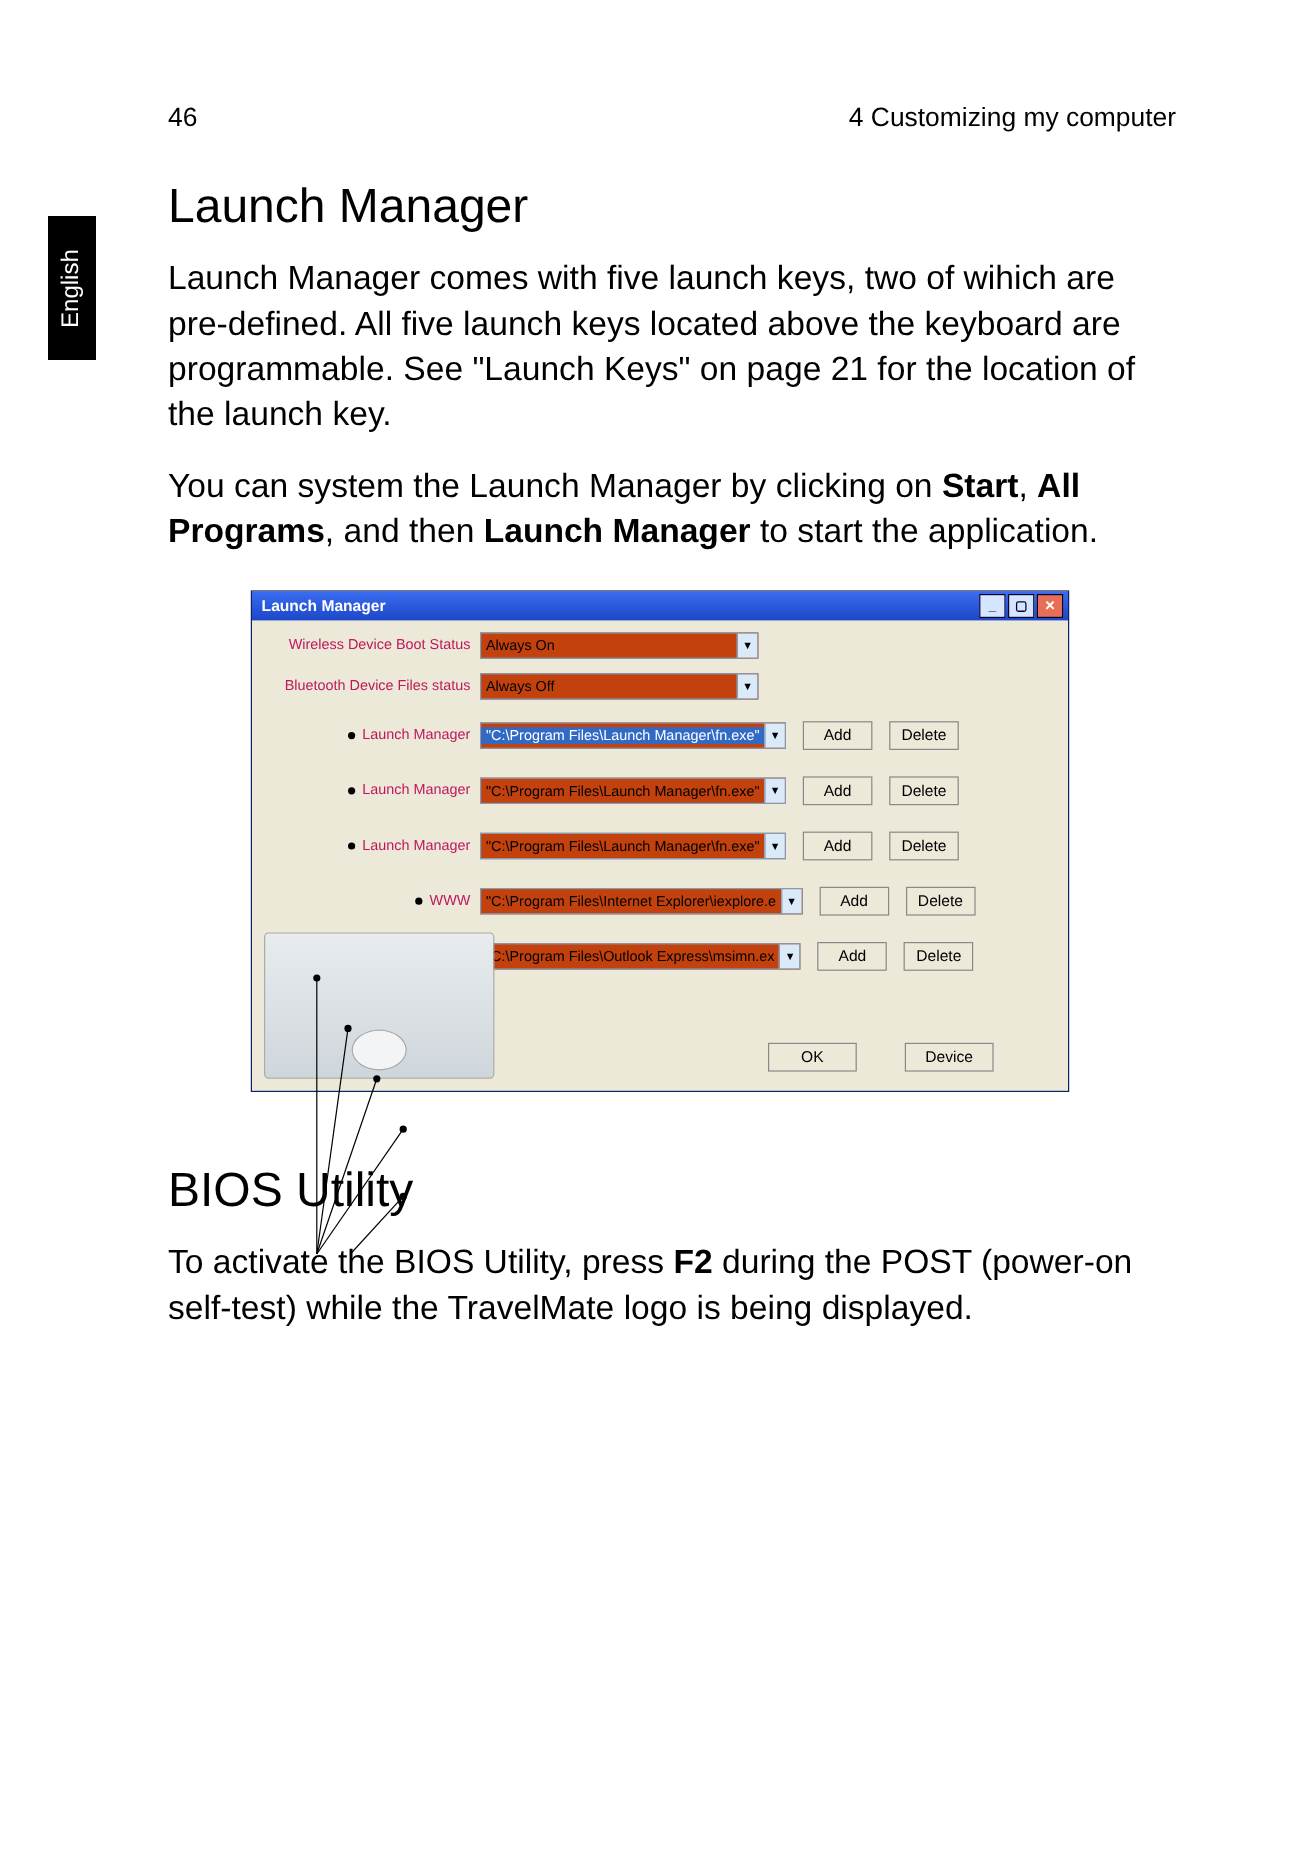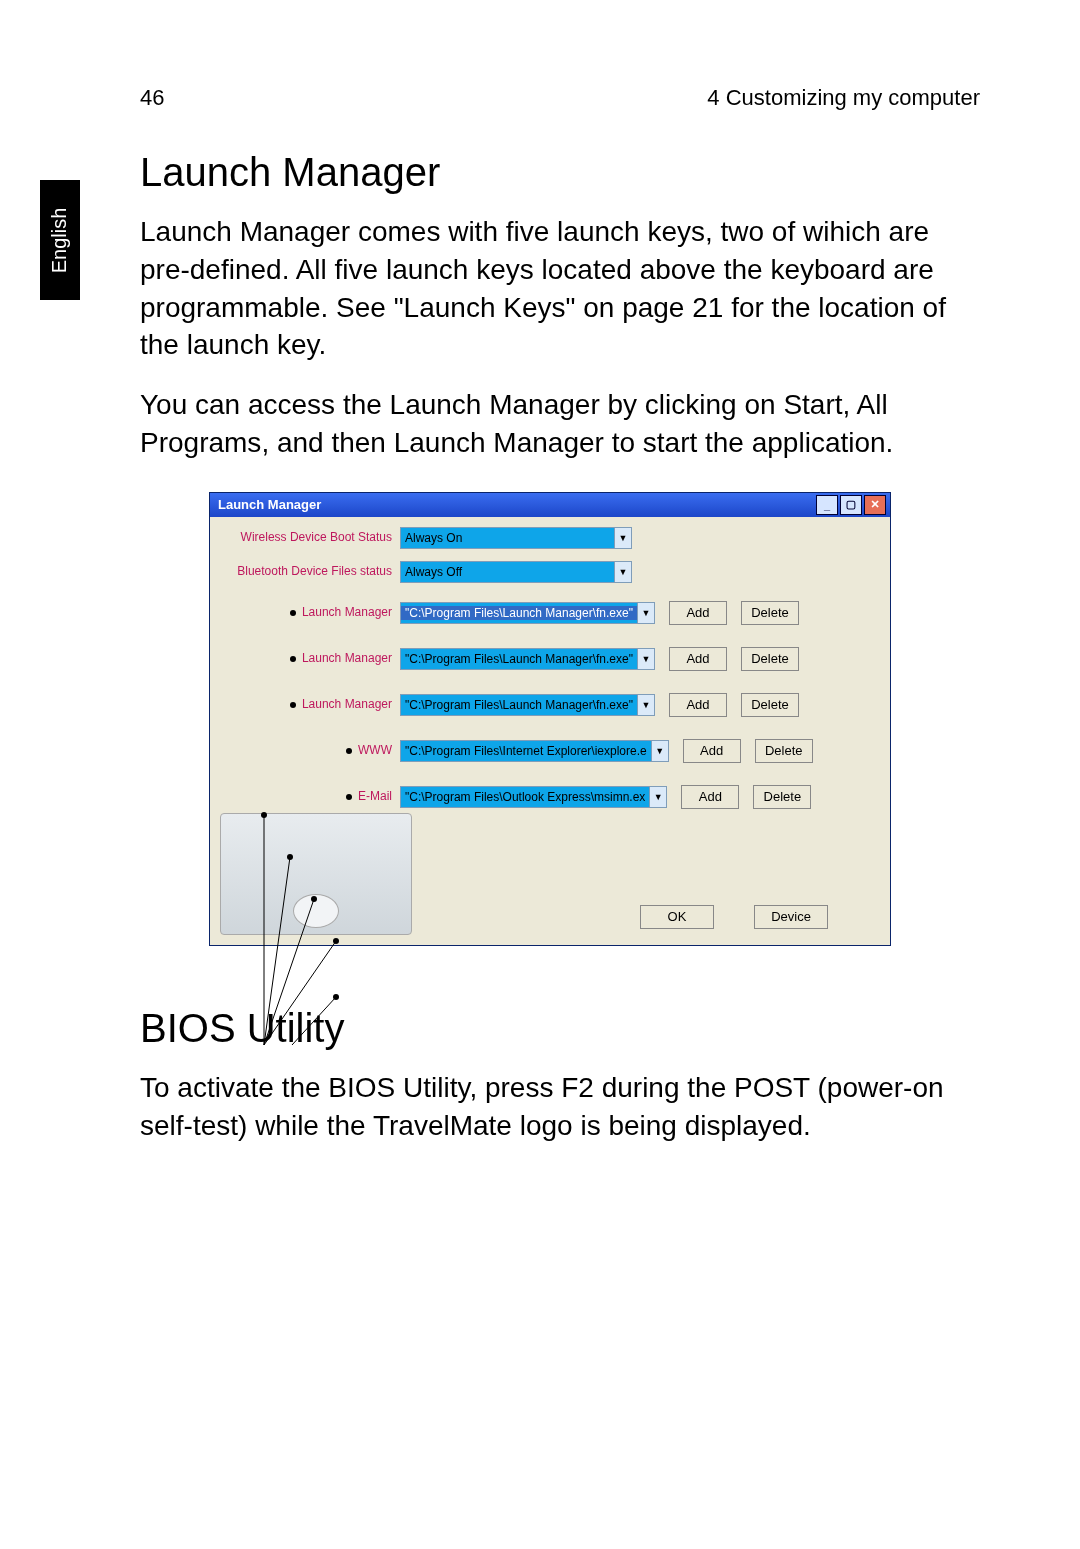--- a/index.html
+++ b/index.html
@@ -3,37 +3,37 @@
 <meta charset="utf-8">
 <style>
   html,body{margin:0;padding:0;background:#fff;font-family:Verdana,Geneva,sans-serif;color:#000;}
   .page{width:1080px;height:1549px;position:relative;box-sizing:border-box;}
   .side-tab{position:absolute;left:40px;top:180px;width:40px;height:120px;background:#000;color:#fff;display:flex;align-items:center;justify-content:center;}
   .side-tab span{transform:rotate(-90deg);font-size:20px;}
   .hdr{position:absolute;top:85px;left:140px;right:100px;display:flex;justify-content:space-between;font-size:22px;}
   .content{position:absolute;left:140px;top:150px;width:820px;}
   h1{font-weight:300;font-size:40px;margin:0 0 18px 0;font-family:"Segoe UI",Verdana,sans-serif;}
   p{font-size:28px;line-height:1.35;margin:0 0 22px 0;}
-  b{font-weight:400;}
+  b{font-weight:700;}
   
   .win{width:680px;margin:30px auto 60px auto;border:1px solid #0a246a;background:#ece9d8;font-family:Tahoma,sans-serif;font-size:13px;}
   .titlebar{background:linear-gradient(#3a6df0,#1c46c8);color:#fff;height:24px;display:flex;align-items:center;padding:0 4px;font-weight:700;}
   .titlebar .ttl{flex:1;padding-left:4px;}
   .winbtn{width:20px;height:18px;margin-left:2px;background:#d6e5ff;border:1px solid #003;display:flex;align-items:center;justify-content:center;font-size:11px;color:#003;}
   .winbtn.cls{background:#e76f57;color:#fff;}
   .body{padding:10px 12px 16px 12px;position:relative;}
   .row{display:flex;align-items:center;margin-bottom:12px;}
   .lbl{width:170px;text-align:right;padding-right:8px;font-size:12px;color:#be185d;line-height:1.1;}
-  .combo{flex:0 0 230px;height:20px;border:1px solid #7f9db9;background:#0ea5e9;display:flex;align-items:center;}
+  .combo{flex:0 0 230px;height:20px;border:1px solid #7f9db9;background:#c2410c;display:flex;align-items:center;}
   .combo .cv{flex:1;padding:0 4px;font-size:12px;white-space:nowrap;overflow:hidden;}
   .combo .dd{width:16px;height:100%;background:#dbeaf9;border-left:1px solid #7f9db9;display:flex;align-items:center;justify-content:center;font-size:9px;}
   .row.sel .combo .cv{background:#316ac5;color:#fff;}
   .btn{width:56px;height:22px;margin-left:14px;background:#ece9d8;border:1px solid #888;font-size:13px;display:flex;align-items:center;justify-content:center;}
   .ftrow{display:flex;justify-content:flex-end;padding-right:50px;margin-top:60px;}
-  .ftrow .btn{width:72px;margin-left:40px;margin-top:36px;}
+  .ftrow .btn{width:72px;margin-left:40px;}
   .keyrows{margin-top:18px;}
   .keyrows .row{margin-bottom:22px;}
   .keyrows .lbl{position:relative;}
   .dot{display:inline-block;width:6px;height:6px;background:#000;border-radius:50%;margin-right:6px;vertical-align:middle;}
   
   .kbd{position:absolute;left:10px;bottom:10px;width:190px;height:120px;border:1px solid #aaa;background:linear-gradient(#e8ecef,#cfd6db);border-radius:4px;}
   .kbd::after{content:"";position:absolute;left:50%;bottom:6px;transform:translateX(-50%);width:44px;height:32px;border:1px solid #aaa;border-radius:50%;background:#f2f4f6;}
   
   .lead{position:absolute;left:46px;top:290px;width:130px;height:240px;pointer-events:none;}
   .lead line{stroke:#000;stroke-width:1;}
@@ -49,21 +49,21 @@
 
 <div class="hdr">
   <span>46</span>
   <span>4 Customizing my computer</span>
 </div>
 
 <div class="content">
   <h1>Launch Manager</h1>
   <p>Launch Manager comes with five launch keys, two of wihich are pre-defined. All five launch keys located above the keyboard are programmable. See "Launch Keys" on page 21 for the location of the launch key.</p>
   <p>
-    <span>You can access the Launch Manager by clicking on </span><b>Start</b><span>, </span><b>All Programs</b><span>, and then </span><b>Launch Manager</b><span> to start the application.</span>
+    <span>You can system the Launch Manager by clicking on </span><b>Start</b><span>, </span><b>All Programs</b><span>, and then </span><b>Launch Manager</b><span> to start the application.</span>
   </p>
 
   <div class="win">
     <div class="titlebar">
       <span class="ttl">Launch Manager</span>
       <div class="winbtn">_</div>
       <div class="winbtn">▢</div>
       <div class="winbtn cls">✕</div>
     </div>
     <div class="body">

